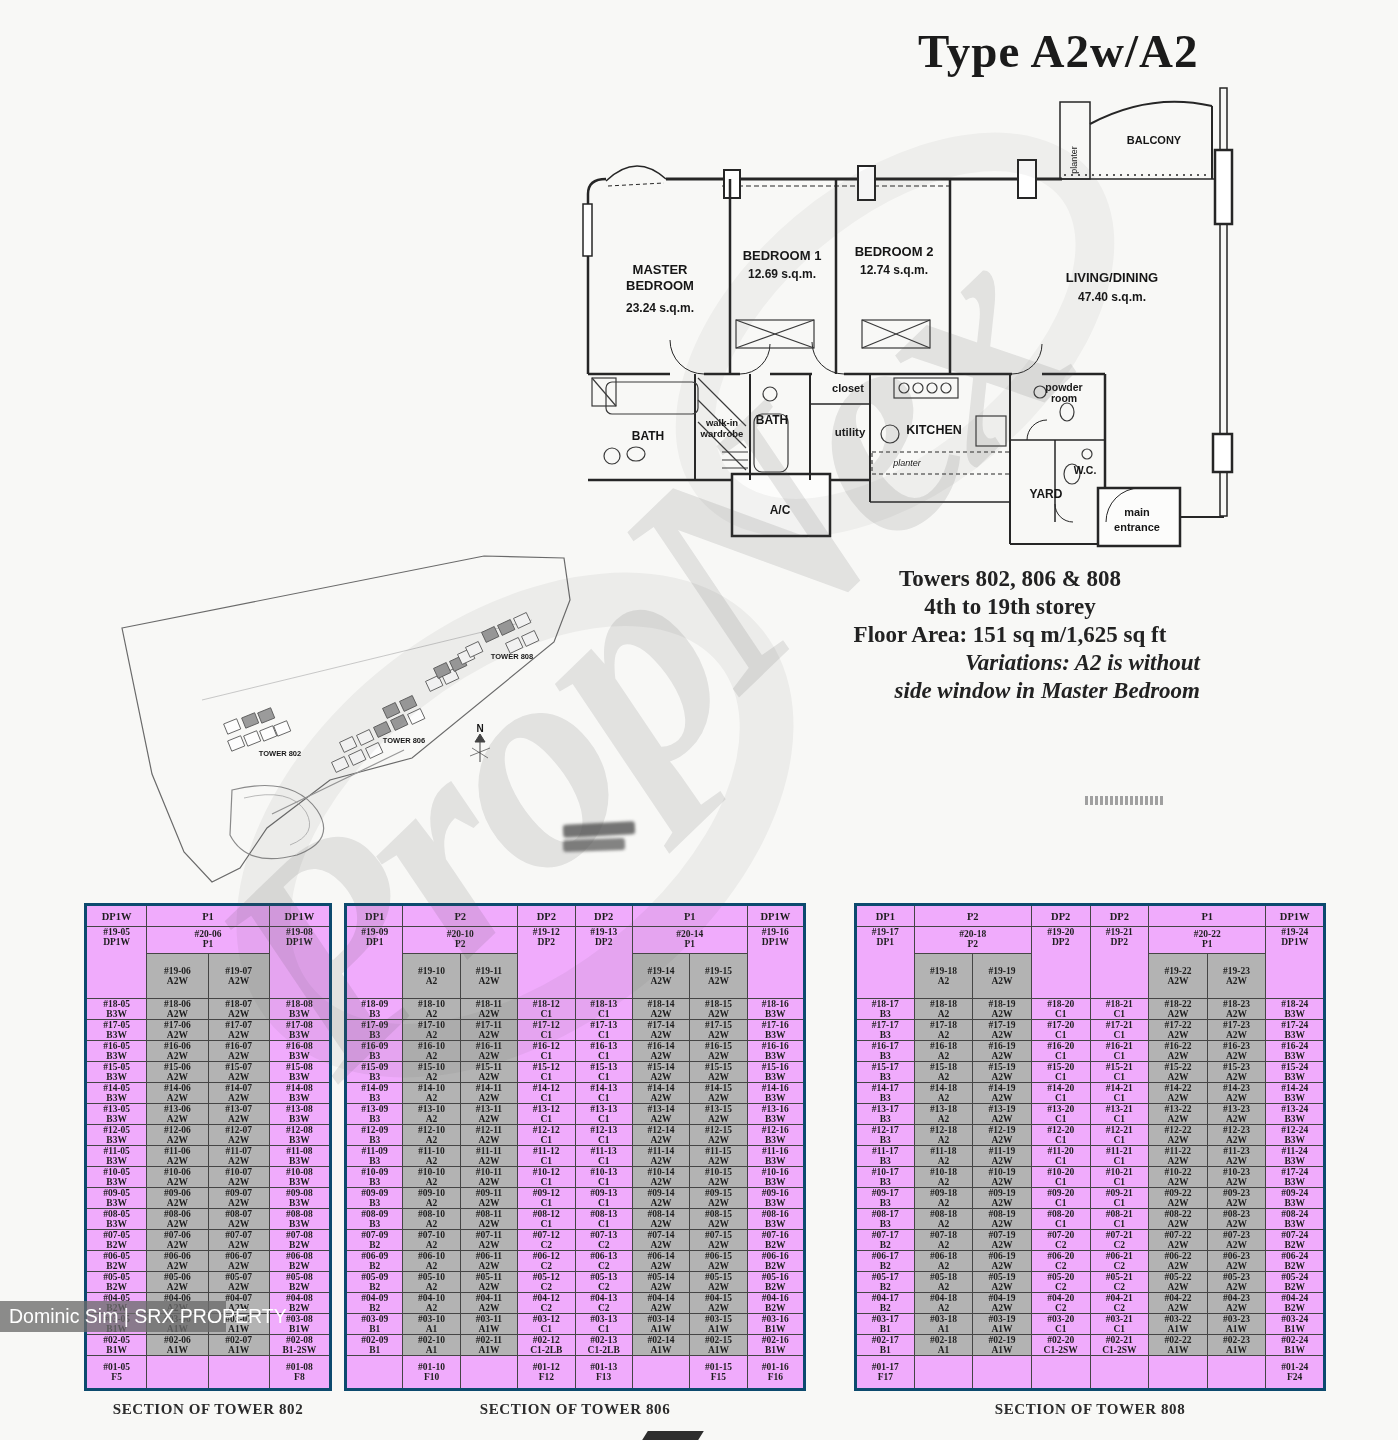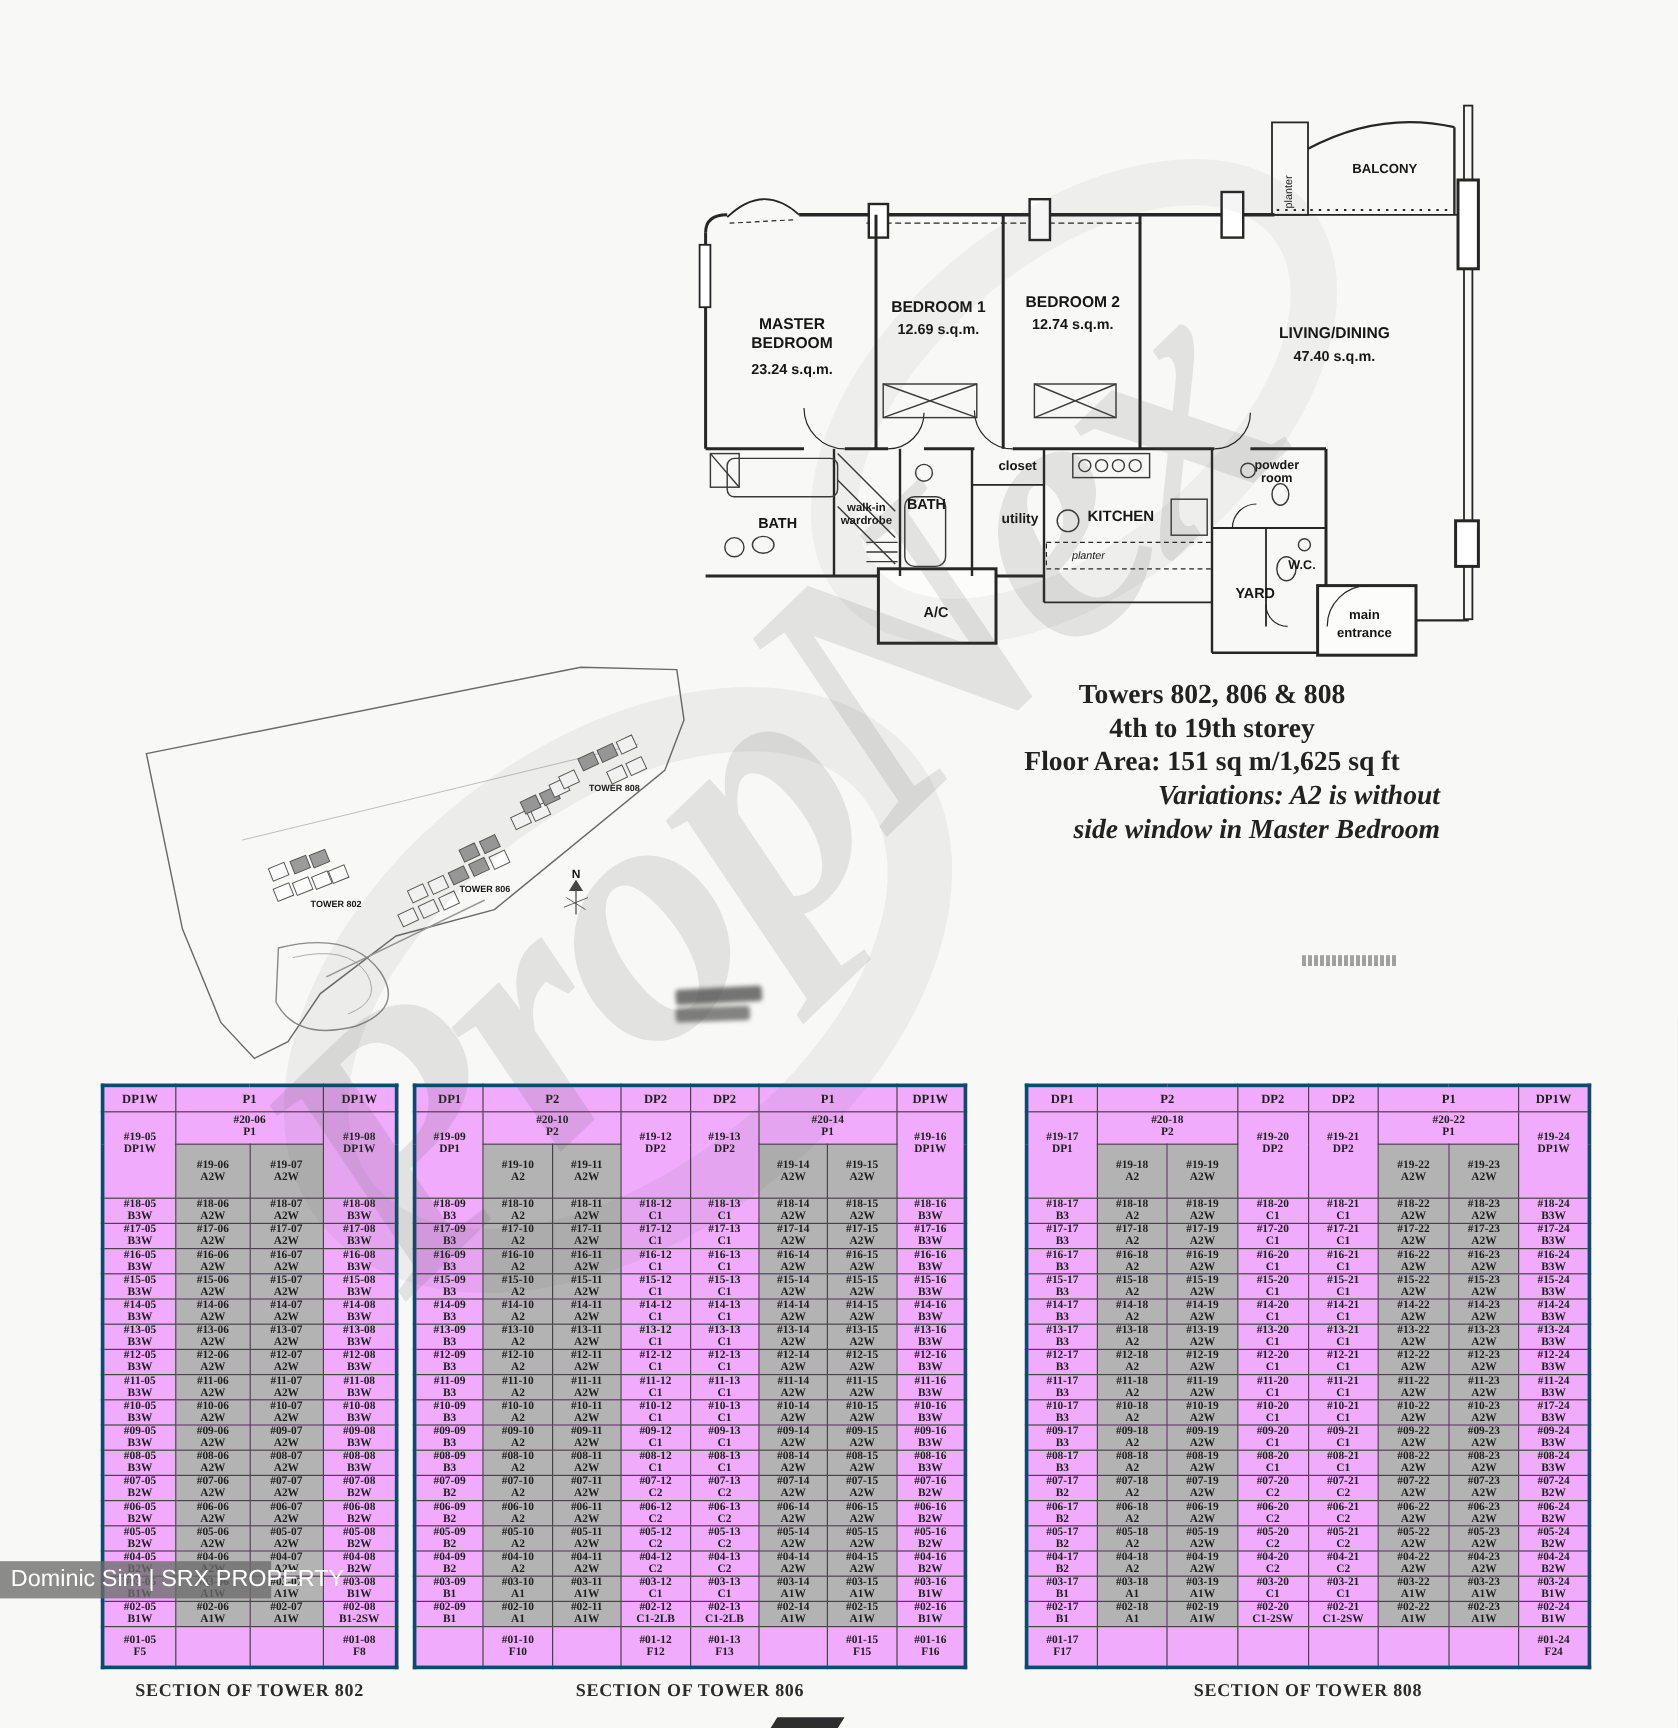--- a/index.html
+++ b/index.html
@@ -29,21 +29,21 @@
   .t1{left:84px;width:248px;}
   .t2{left:344px;width:462px;}
   .t3{left:854px;width:472px;}
   .tbl table{width:100%;border-collapse:collapse;table-layout:fixed;
              border:3px solid #0c4a6e;background:#f0abfc;}
   .tbl td{border:1px solid #454545;text-align:center;vertical-align:middle;padding:0;
           color:#1d1d1d;font-family:"Liberation Serif",serif;font-weight:700;overflow:hidden;}
   .tbl .no,.tbl .ty{font-size:9.5px;line-height:10px;white-space:nowrap;}
   .tbl tr.hd td{height:20px;font-size:10.5px;}
   .tbl td.ptop{height:24px;vertical-align:top;padding-top:2px;}
-  .tbl td.tall{vertical-align:top;padding-top:16px;}
+  .tbl td.tall{vertical-align:top;}
   .tbl tr.p2 td{height:44px;}
   .tbl tr.std td{height:20px;}
   .tbl tr.gnd td{height:32px;}
   .tbl td.sh{background:var(--shade,#b3b3b3);}
   .tbl .cap{position:absolute;top:498px;left:0;right:0;text-align:center;
             font-size:15px;font-weight:700;letter-spacing:.6px;color:#2b2b2b;
             font-family:"Liberation Serif",serif;}
   
   .credit{position:absolute;left:0;top:1301px;width:226px;height:31px;z-index:10;
           background:rgba(108,108,108,0.78);color:#fff;font-family:"Liberation Sans",sans-serif;
@@ -54,20 +54,21 @@
   .smudge .l2{width:62px;height:12px;margin-top:3px;background:rgba(35,35,35,0.55);filter:blur(1.7px);transform:rotate(-2deg);border-radius:3px;}
   .fineprint{position:absolute;left:1085px;top:796px;width:80px;height:9px;z-index:4;opacity:.55;filter:blur(.5px);
              background:repeating-linear-gradient(90deg,#5a5a5a 0 3px,transparent 3px 5px);}
   .edge-mark{position:absolute;left:645px;top:1431px;width:56px;height:9px;background:#2e2e2e;transform:skewX(-32deg);z-index:4;}
 </style>
 </head>
 <body>
 
 <div class="page">
 
+  <h1 class="title">Type A2w/A2</h1>
 
   <svg class="plan" viewBox="0 0 688 488">
     <g stroke="#262626" fill="none" stroke-width="2">
 
       <path d="M16,112 Q16,97 34,97" stroke-width="2.5"></path>
       <path d="M34,99 Q64,70 94,97" stroke-width="1.5"></path>
       <path d="M36,104 L92,101" stroke-width="1" stroke-dasharray="4,3"></path>
       <line x1="16" y1="112" x2="16" y2="292" stroke-width="2.5"></line>
       <rect x="11" y="122" width="9" height="52" fill="#ffffff" stroke-width="1.5"></rect>
 

